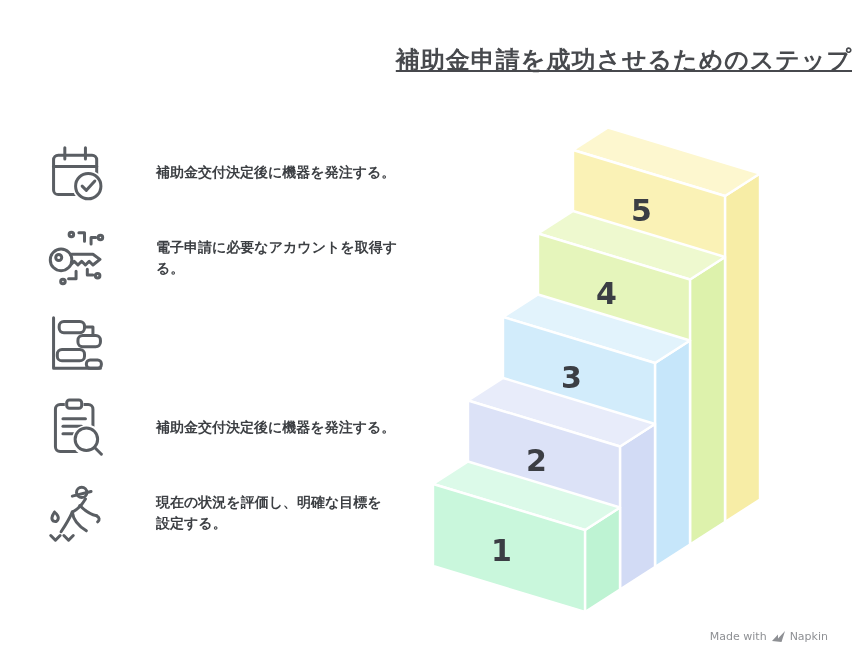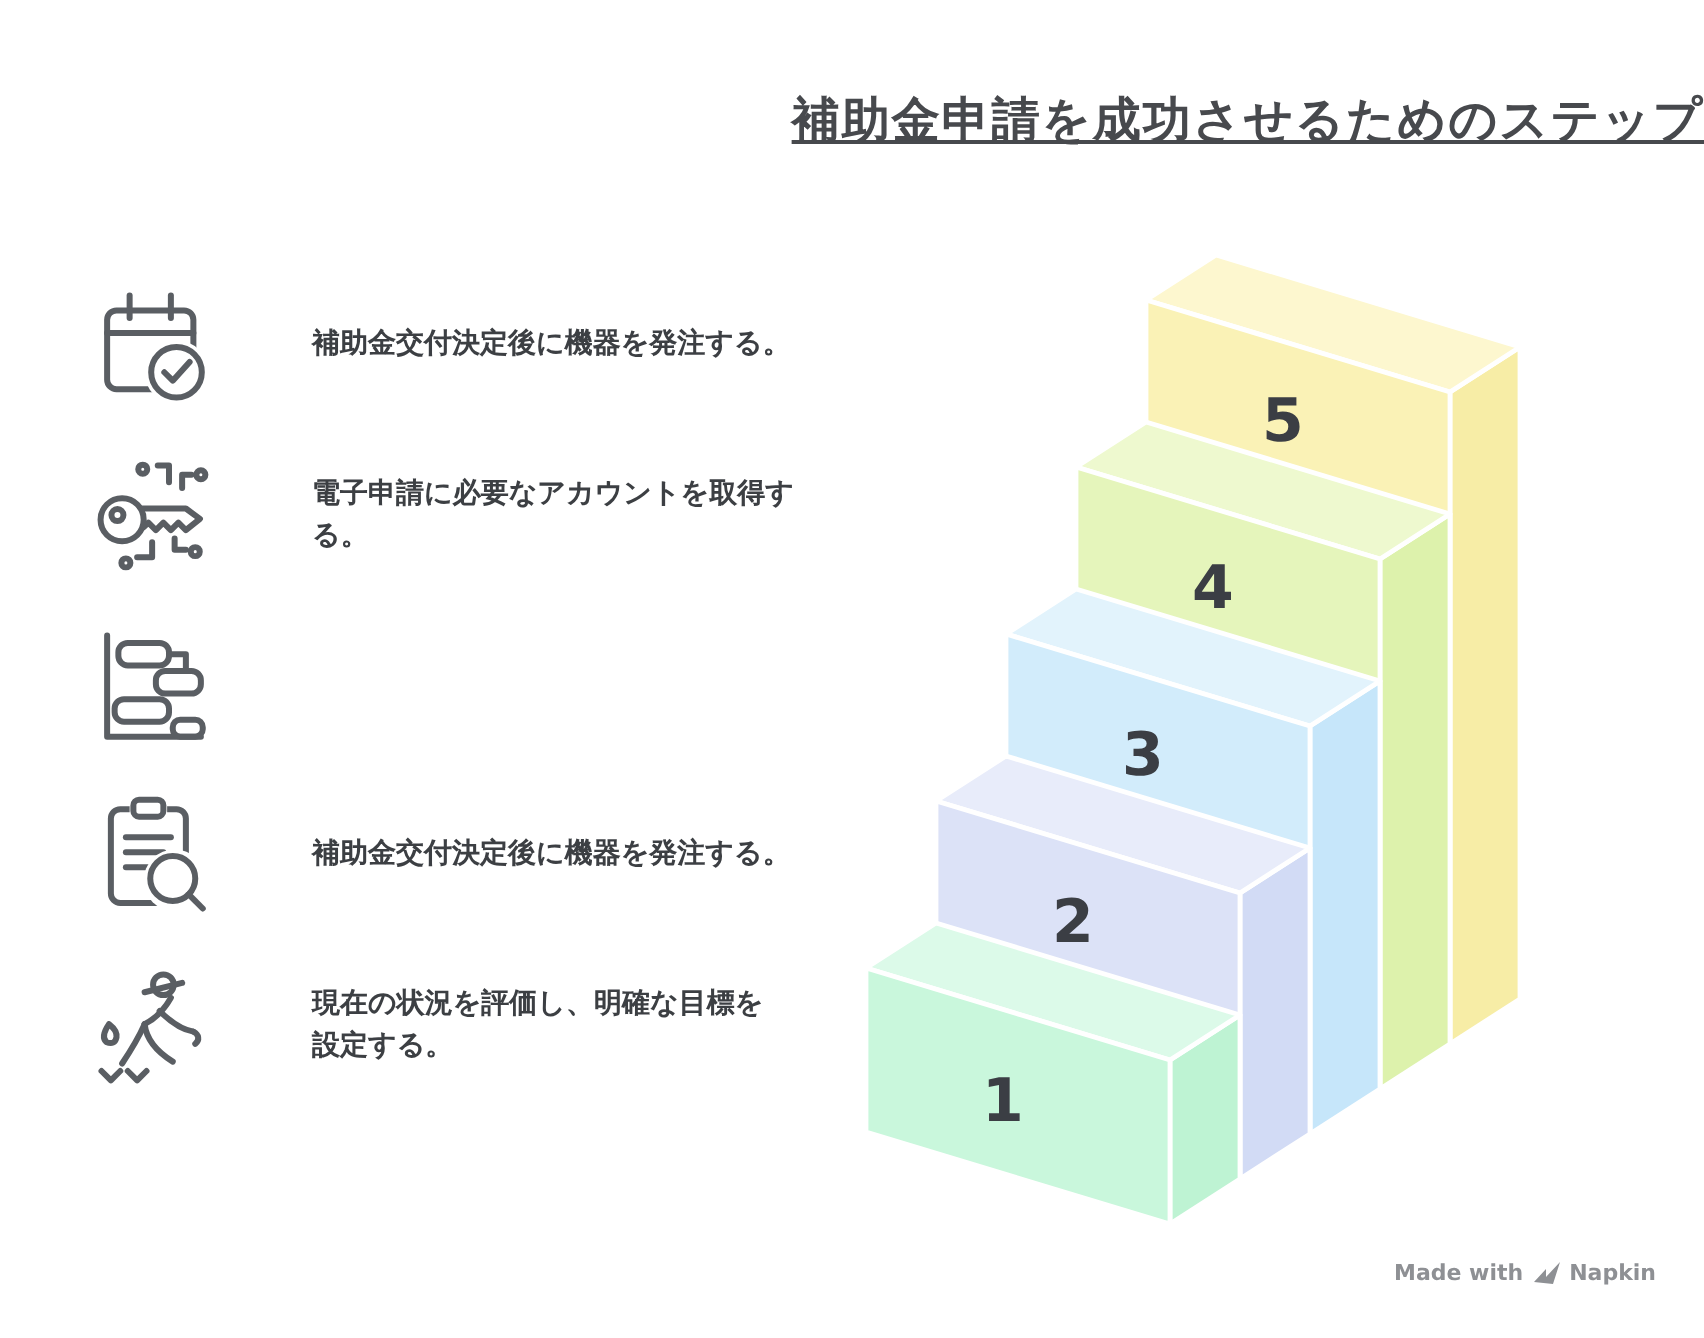--- a/index.html
+++ b/index.html
@@ -25,21 +25,21 @@
                     stroke-linecap:round;stroke-linejoin:round;}
   .icon-box svg .mask{fill:#ffffff;stroke:none;}
   .row-text{margin-left:48px;font-size:14px;font-weight:600;line-height:21px;
             color:var(--text-color);width:268px;}
   .row-text.narrow{width:228px;}
   #stairs{position:absolute;left:0;top:0;width:852px;height:669px;}
   #stairs polygon{stroke:var(--edge-color);stroke-width:2.4;stroke-linejoin:round;}
   #stairs text{font-family:"DejaVu Sans","Liberation Sans",sans-serif;
                font-size:30px;font-weight:700;fill:var(--number-color);text-anchor:middle;}
   .watermark{position:absolute;top:630px;right:24px;display:flex;align-items:center;gap:5px;
-             font-size:11px;font-weight:700;color:var(--watermark-color);}
+             font-size:11px;font-weight:400;color:var(--watermark-color);}
   .watermark svg{width:13px;height:12px;fill:var(--watermark-color);}
 </style>
 </head>
 <body>
 
 <div id="page">
 
   <div class="title">補助金申請を成功させるためのステップ</div>
 
   <div class="steps-list">

